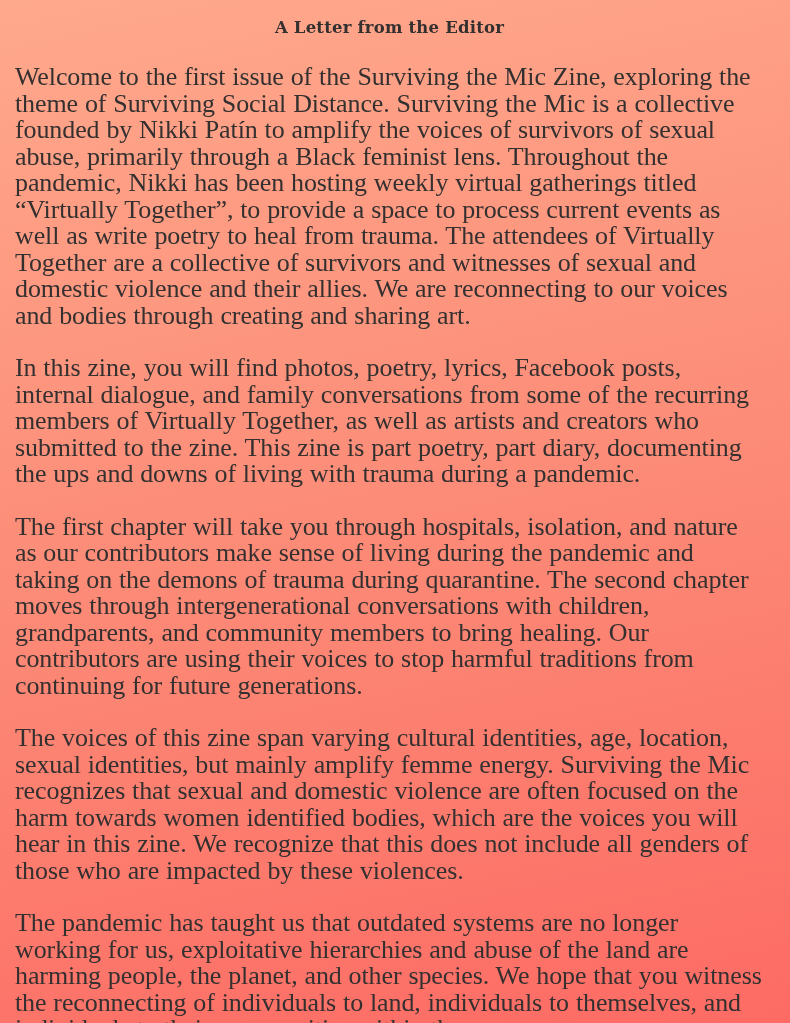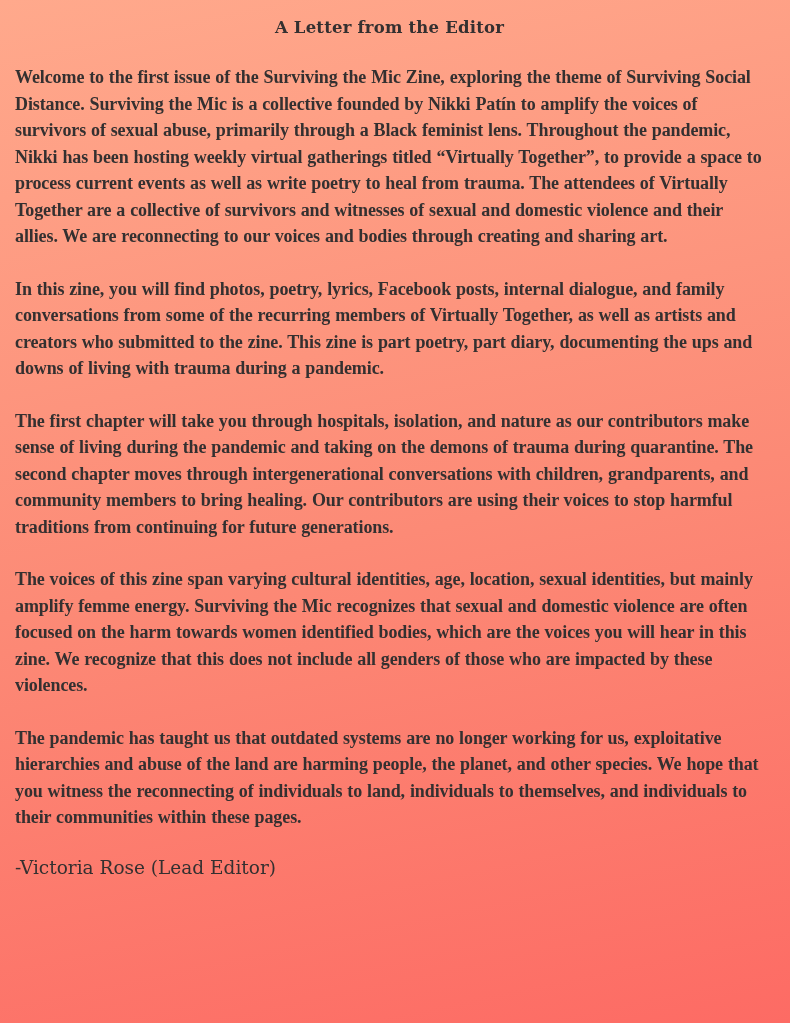--- a/index.html
+++ b/index.html
@@ -26,26 +26,25 @@
     font-family: "DejaVu Serif", "Liberation Serif", serif;
     font-weight: bold;
     font-size: 16.5px;
     letter-spacing: 0.2px;
     margin: 2px 0 0 0;
   }
   .letter-body {
     margin-top: 27px;
   }
   .letter-body p {
-    font-size: 18px;
+    font-size: 26px;
     line-height: 26.5px;
     margin: 0 0 26px 0;
     letter-spacing: -0.1px;
     word-spacing: 0.5px;
-    font-weight: bold;
   }
   .signature {
     font-family: "DejaVu Serif", "Liberation Serif", serif;
     font-size: 18.5px;
   }
 </style>
 </head>
 <body style="background: linear-gradient(168deg, rgb(255, 169, 140) 0%, rgb(252, 138, 118) 52%, rgb(253, 107, 100) 100%);">
 
 <div class="page" style="color: rgb(52, 48, 48);">

